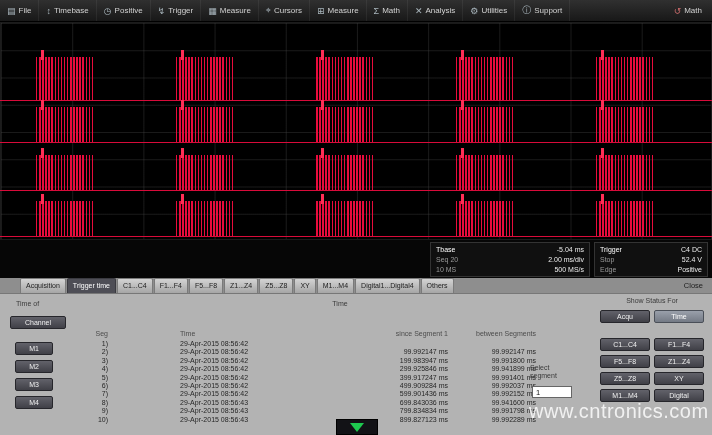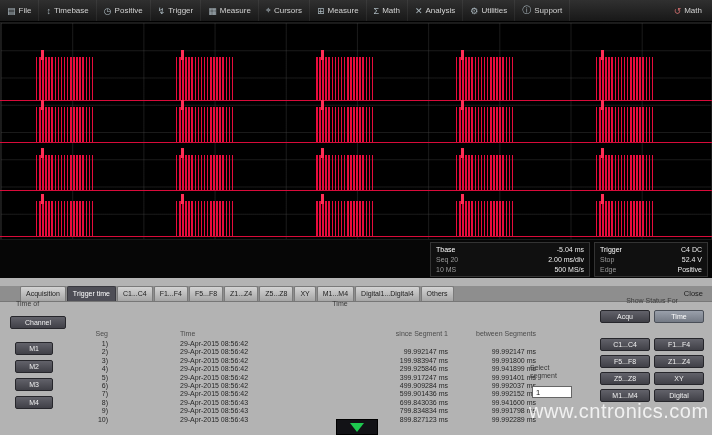--- a/index.html
+++ b/index.html
@@ -48,21 +48,21 @@
   #tbasebox{right:122px;width:158px;}
   #trigbox{right:4px;width:112px;}
   .drow{position:absolute;left:5px;right:5px;font-size:7px;line-height:9px;color:#9a9a9a;
         display:flex;justify-content:space-between;}
   .drow .dv{color:#ececec;}
   .drow.r1{top:2px;} .drow.r2{top:12px;} .drow.r3{top:22px;}
   .drow.r1 .dl{color:#ffffff;}
 
   
   #dialog{position:absolute;left:0;top:278px;width:712px;height:157px;background:#b3b3b3;}
-  #tabbar{position:absolute;left:0;top:8px;width:712px;height:16px;background:#8e8e8e;
+  #tabbar{position:absolute;left:0;top:0;width:712px;height:16px;background:#8e8e8e;
           display:flex;align-items:flex-end;padding-left:20px;box-sizing:border-box;gap:1px;
           border-bottom:1px solid #777;}
   .tab{font-size:7px;color:#1c1c1c;padding:0 5px;height:14px;line-height:14px;white-space:nowrap;
        background:linear-gradient(#d3d3d3,#a6a6a6);border:1px solid #7a7a7a;border-bottom:none;
        border-radius:2px 2px 0 0;cursor:pointer;}
   .tab.active{background:#4e4e56;color:#fff;border-color:#3a3a40;}
   #closebtn{margin-left:auto;margin-right:9px;font-size:7.5px;color:#1c1c1c;height:14px;line-height:14px;cursor:pointer;}
 
   #dlgbody{position:absolute;left:0;top:16px;width:712px;height:141px;}
   .lbl{position:absolute;font-size:7px;color:#3a3a3a;}

